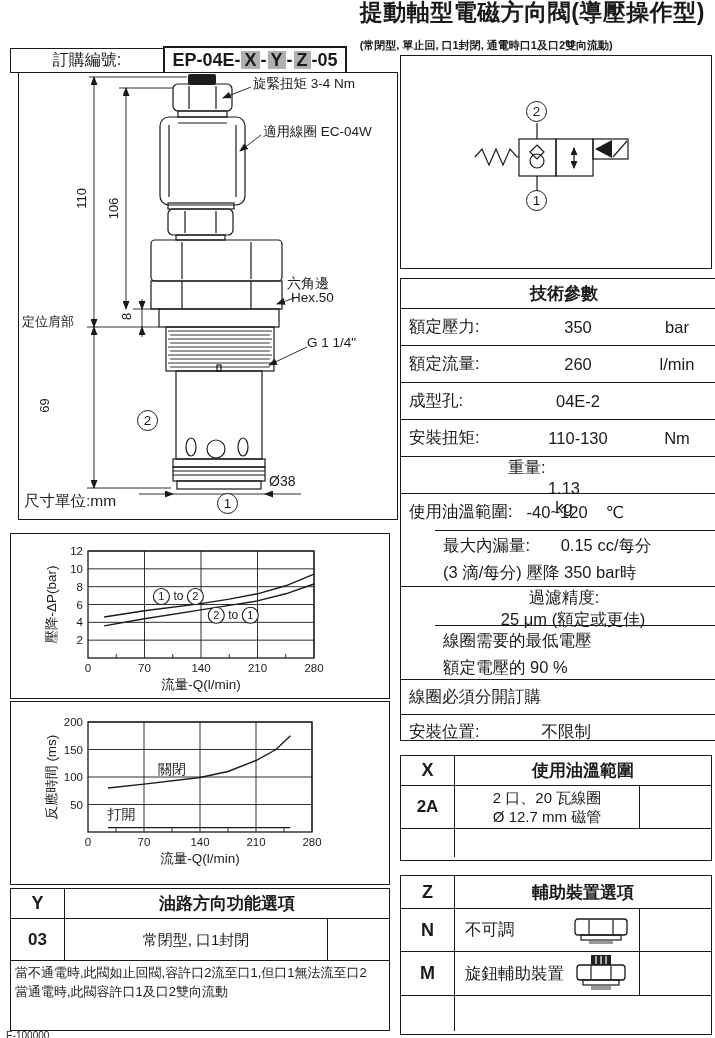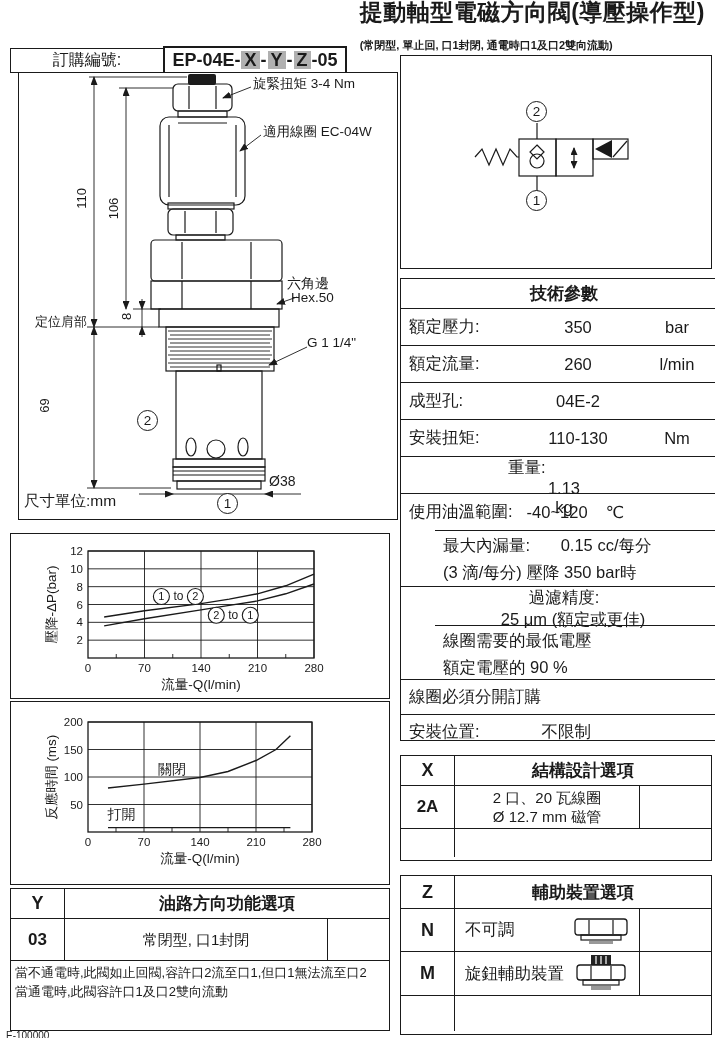--- a/index.html
+++ b/index.html
@@ -160,21 +160,21 @@
     
     <span class="dim abs" style="left:52px;top:118px;">110</span>
     <span class="dim abs" style="left:84px;top:128px;">106</span>
     <span class="dim abs" style="left:104px;top:236px;">8</span>
     <span class="dim abs" style="left:18px;top:325px;">69</span>
     <span class="anno" style="left:234px;top:2px;">旋緊扭矩 3-4 Nm</span>
     <span class="anno" style="left:244px;top:50px;">適用線圈 EC-04W</span>
     <span class="anno" style="left:268px;top:202px;font-size:14px;">六角邊</span>
     <span class="anno" style="left:272px;top:217px;">Hex.50</span>
     <span class="anno" style="left:288px;top:262px;">G 1 1/4"</span>
-    <span class="anno" style="left:16px;top:240px;font-size:13px;">定位肩部</span>
+    <span class="anno" style="left:3px;top:240px;font-size:13px;">定位肩部</span>
     <span class="anno" style="left:250px;top:400px;font-size:14px;">Ø38</span>
     <span class="circ" style="left:118px;top:337px;">2</span>
     <span class="circ" style="left:198px;top:420px;">1</span>
     <span class="anno" style="left:5px;top:418px;font-size:15.5px;">尺寸單位:mm</span>
   </div>
 
   <div class="panel" style="left:400px;top:55px;width:312px;height:214px;">
     <svg width="308" height="210" viewBox="0 0 308 210">
       <defs>
         <marker id="arr2" markerWidth="8" markerHeight="7" refX="7" refY="3.5" orient="auto-start-reverse" markerUnits="userSpaceOnUse">
@@ -327,21 +327,21 @@
         <path d="M97,125.6 L279.4,125.6" class="curve"></path>
         <text x="110.6" y="116.85" class="lblcn" text-anchor="middle">打開</text>
         <text x="189" y="161" class="axlbl" text-anchor="middle">流量-Q(l/min)</text>
         <text class="axlbl" text-anchor="middle" transform="translate(45,75) rotate(-90)">反應時間 (ms)</text>
       </svg>
   </div>
 
   <div class="panel" style="left:400px;top:755px;width:312px;height:106px;">
     <div class="opt-head" style="height:30px;">
       <div class="opt-code">X</div>
-      <div class="opt-title">結構設計選項</div>
+      <div class="opt-title">使用油溫範圍</div>
     </div>
     <div class="opt-row" style="height:43px;">
       <div class="opt-code" style="font-size:17px;">2A</div>
       <div class="opt-desc">
         <span>2 口、20 瓦線圈</span>
         <span>Ø 12.7 mm 磁管</span>
       </div>
       <div class="opt-empty"></div>
     </div>
     <div class="opt-bottomfill" style="height:28px;">

